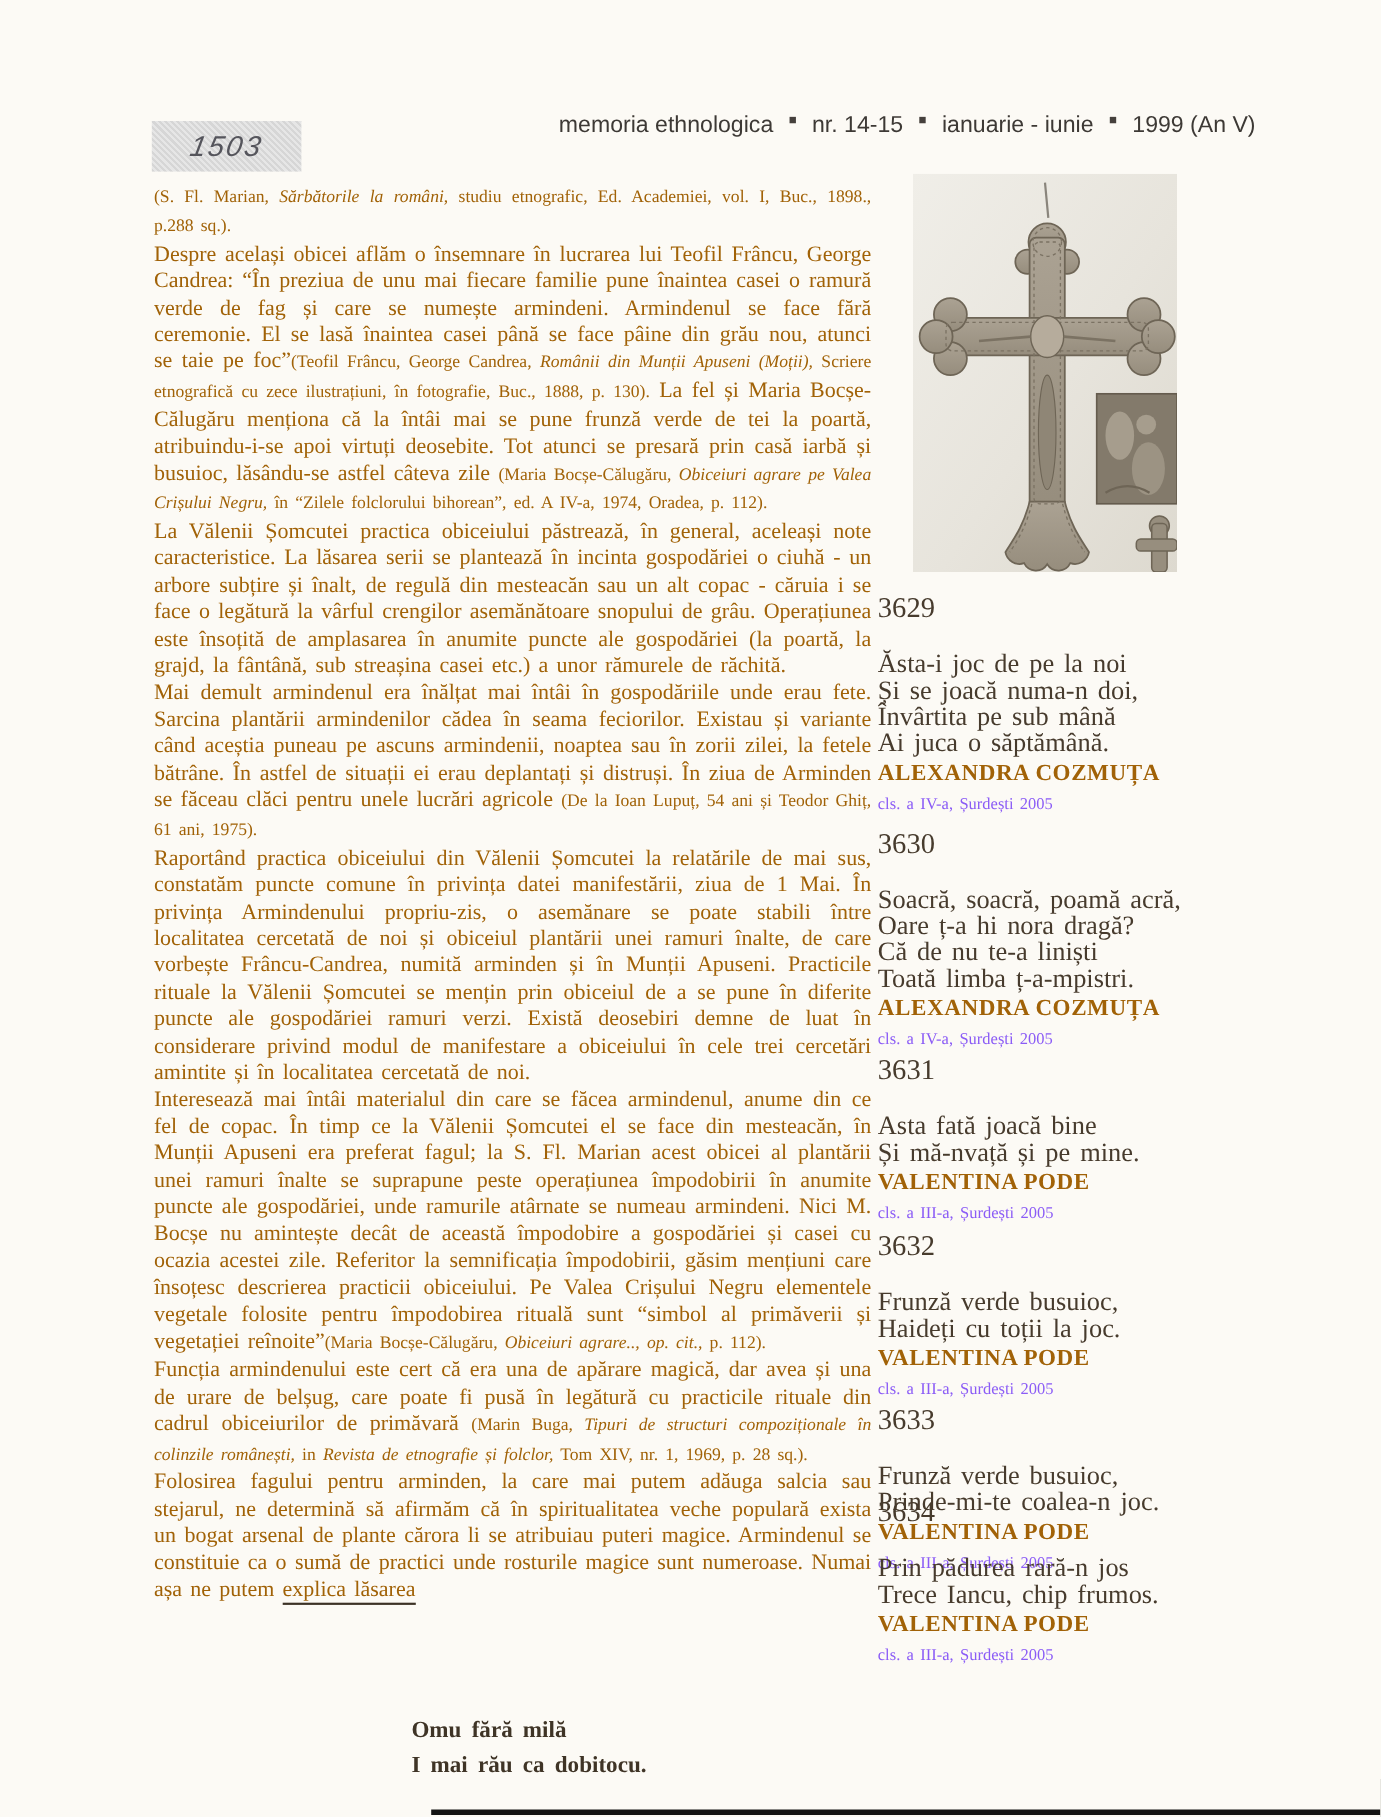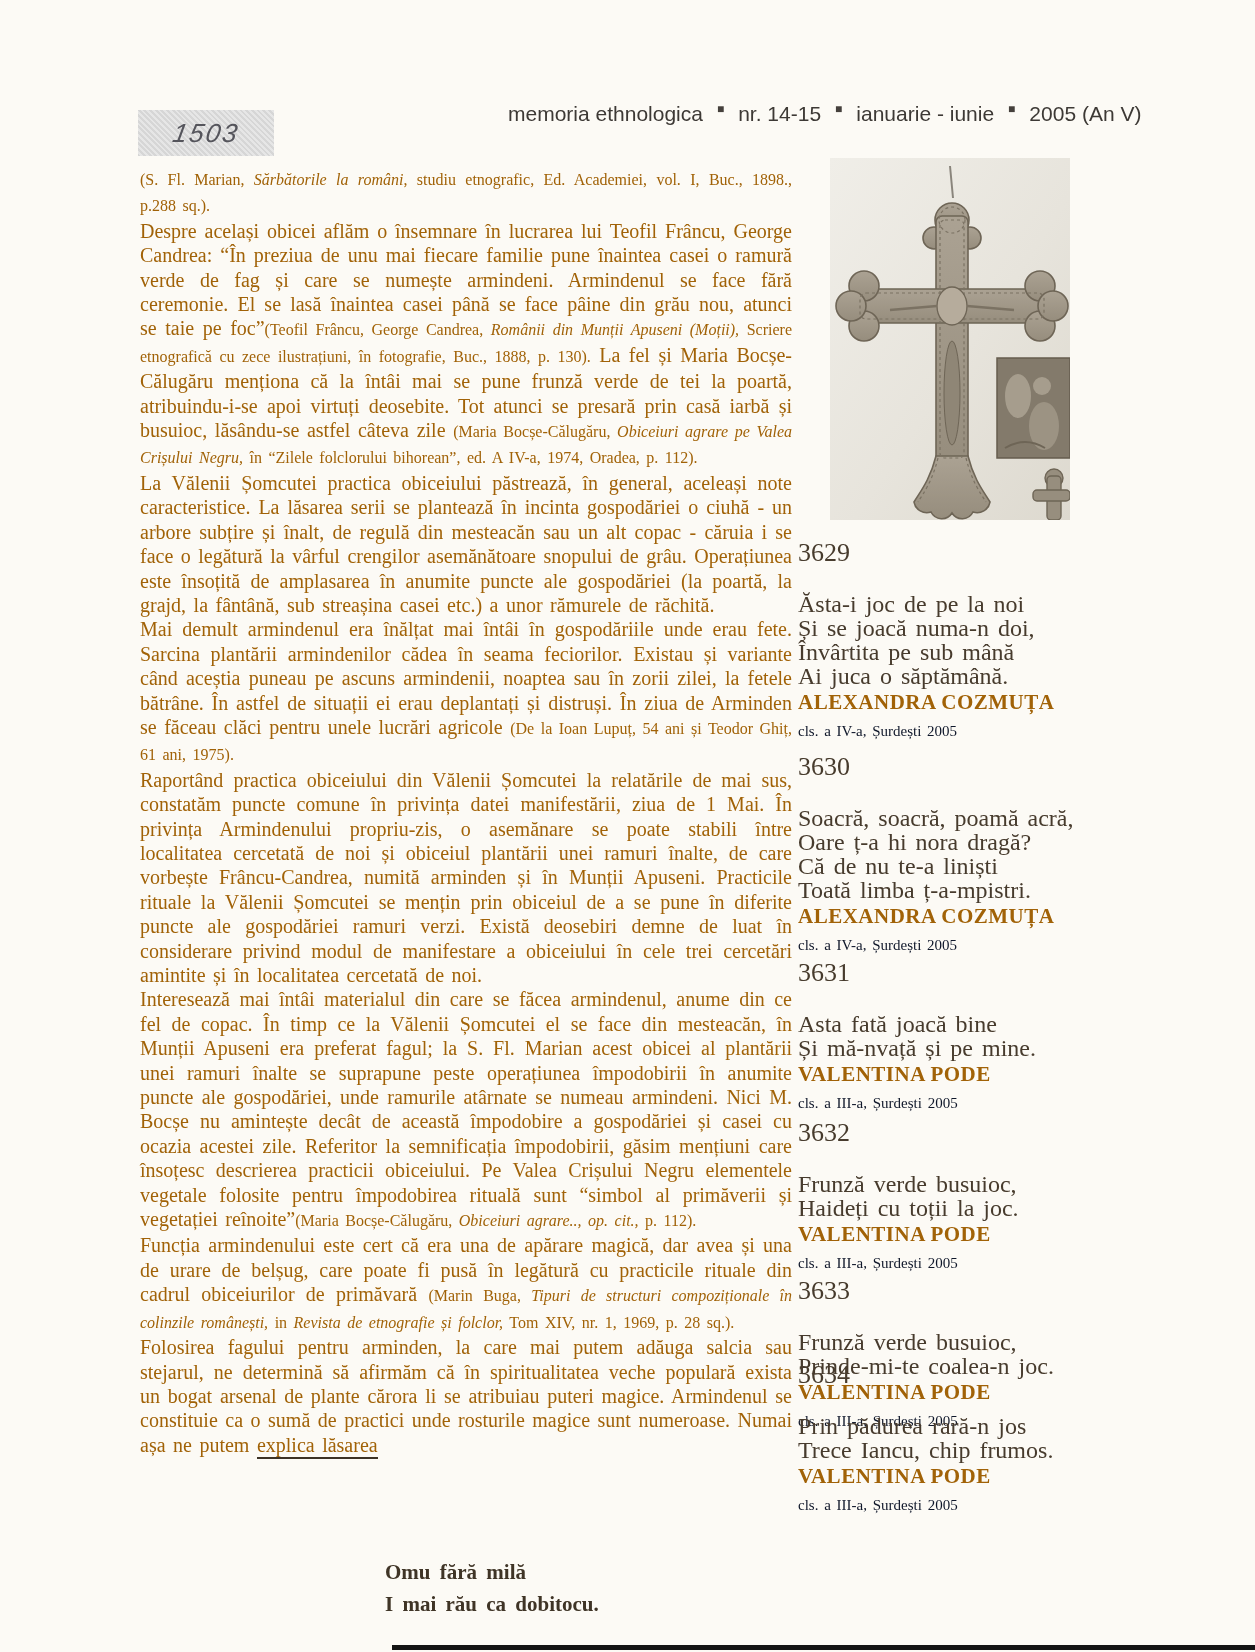--- a/index.html
+++ b/index.html
@@ -34,41 +34,41 @@
   .sm{font-size:16px;}
   .smi{font-size:16px;font-style:italic;}
   .u{border-bottom:2px solid #3c3226;padding-bottom:1px;}
   
   .photo{position:absolute;left:830px;top:158px;width:240px;height:362px;}
   
   .verse{position:absolute;left:798px;width:300px;color:#473b2d;}
   .verse .num{width:196px;font-size:26px;margin-bottom:24px;}
   .verse .vline{font-size:24px;line-height:24px;white-space:nowrap;word-spacing:3px;}
   .verse .author{font-size:21px;font-weight:bold;letter-spacing:.5px;white-space:nowrap;margin-top:2px;color:#a16207;}
-  .verse .attr{font-size:15px;margin-top:8px;white-space:nowrap;word-spacing:2px;color:#0f172a;}
+  .verse .attr{font-size:15px;margin-top:8px;white-space:nowrap;word-spacing:2px;color:#8b5cf6;}
   .v1{top:538px;} .v2{top:752px;} .v3{top:958px;}
   .v4{top:1118px;} .v5{top:1276px;} .v6{top:1360px;}
   
-  .closing{position:absolute;left:385px;top:1556px;font-weight:bold;font-size:21px;line-height:32px;color:#3f3426;word-spacing:4px;}
+  .closing{position:absolute;left:374px;top:1556px;font-weight:bold;font-size:21px;line-height:32px;color:#3f3426;word-spacing:4px;}
   
   .scan-edge{position:absolute;left:392px;top:1645px;width:863px;height:5px;background:#141414;}
 </style>
 </head>
 <body>
 
 <div class="page">
 
   <div class="journal-header">
     <span>memoria ethnologica</span>
     <span class="bullet">■</span>
     <span>nr. 14-15</span>
     <span class="bullet">■</span>
     <span>ianuarie - iunie</span>
     <span class="bullet">■</span>
-    <span>2005 (An V)</span>
+    <span>1999 (An V)</span>
   </div>
 
   <div class="stamp">
     <span>1503</span>
   </div>
 
   <div class="article">
     <p><span class="sm">(S. Fl. Marian, </span><span class="smi">Sărbătorile la români</span><span class="sm">, studiu etnografic, Ed. Academiei, vol. I, Buc., 1898., p.288 sq.).</span></p>
     <p><span>Despre același obicei aflăm o însemnare în lucrarea lui Teofil Frâncu, George Candrea: “În preziua de unu mai fiecare familie pune înaintea casei o ramură verde de fag și care se numește armindeni. Armindenul se face fără ceremonie. El se lasă înaintea casei până se face pâine din grău nou, atunci se taie pe foc”</span><span class="sm">(Teofil Frâncu, George Candrea, </span><span class="smi">Românii din Munții Apuseni (Moții),</span><span class="sm"> Scriere etnografică cu zece ilustrațiuni, în fotografie, Buc., 1888, p. 130).</span><span> La fel și Maria Bocșe-Călugăru menționa că la întâi mai se pune frunză verde de tei la poartă, atribuindu-i-se apoi virtuți deosebite. Tot atunci se presară prin casă iarbă și busuioc, lăsându-se astfel câteva zile </span><span class="sm">(Maria Bocșe-Călugăru, </span><span class="smi">Obiceiuri agrare pe Valea Crișului Negru,</span><span class="sm"> în “Zilele folclorului bihorean”, ed. A IV-a, 1974, Oradea, p. 112).</span></p>
     <p><span>La Vălenii Șomcutei practica obiceiului păstrează, în general, aceleași note caracteristice. La lăsarea serii se plantează în incinta gospodăriei o ciuhă - un arbore subțire și înalt, de regulă din mesteacăn sau un alt copac - căruia i se face o legătură la vârful crengilor asemănătoare snopului de grâu. Operațiunea este însoțită de amplasarea în anumite puncte ale gospodăriei (la poartă, la grajd, la fântână, sub streașina casei etc.) a unor rămurele de răchită.</span></p>

